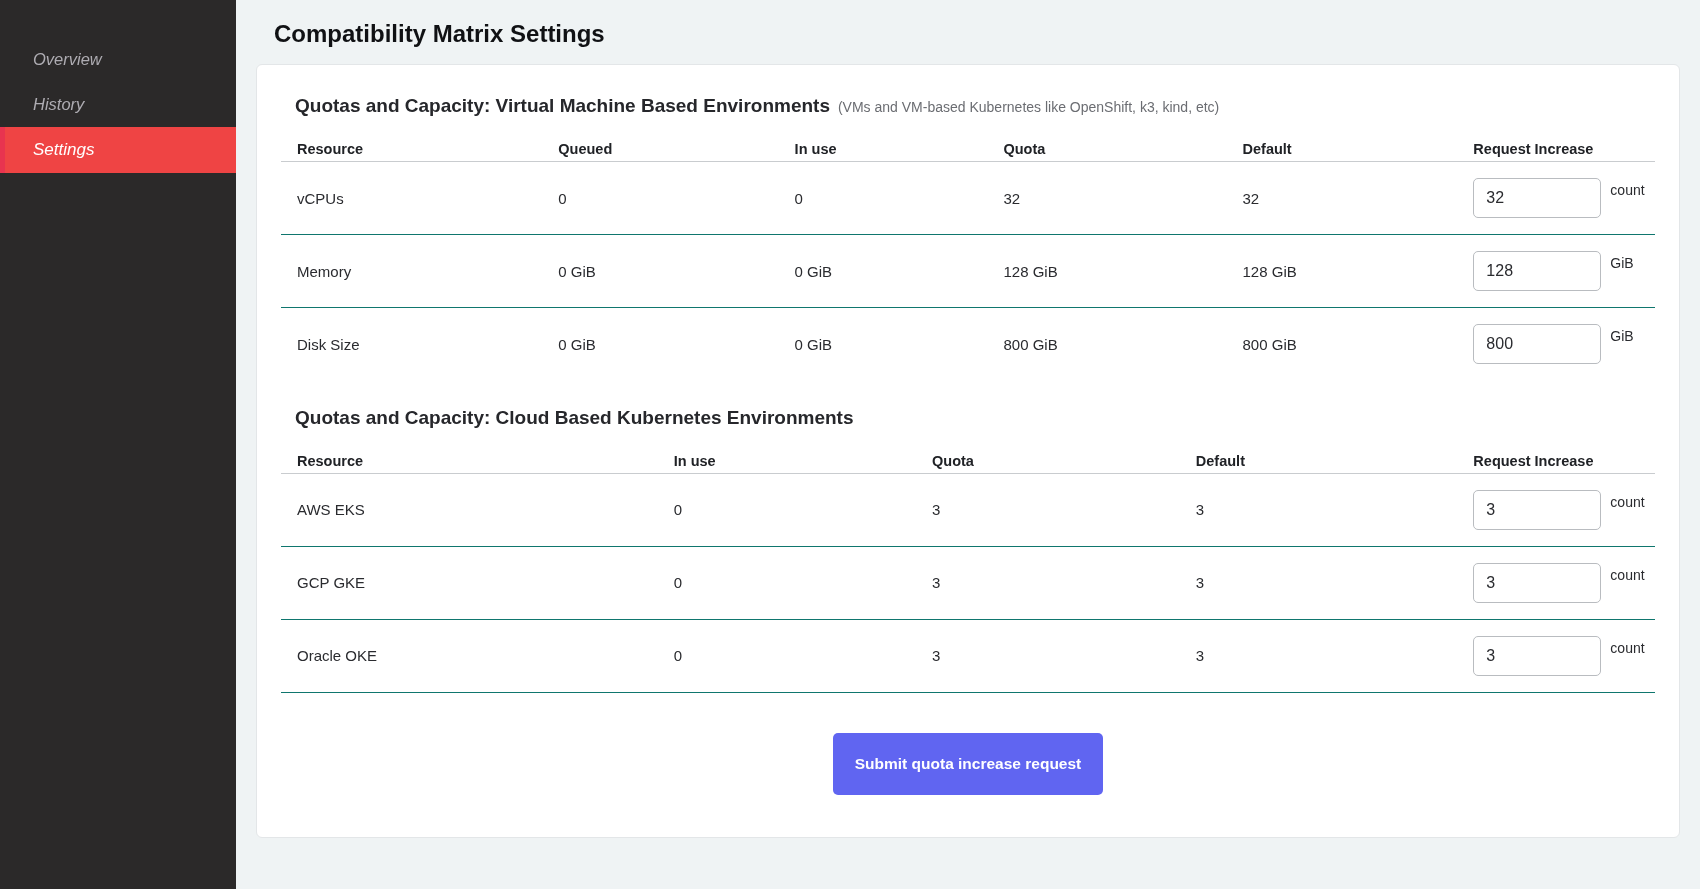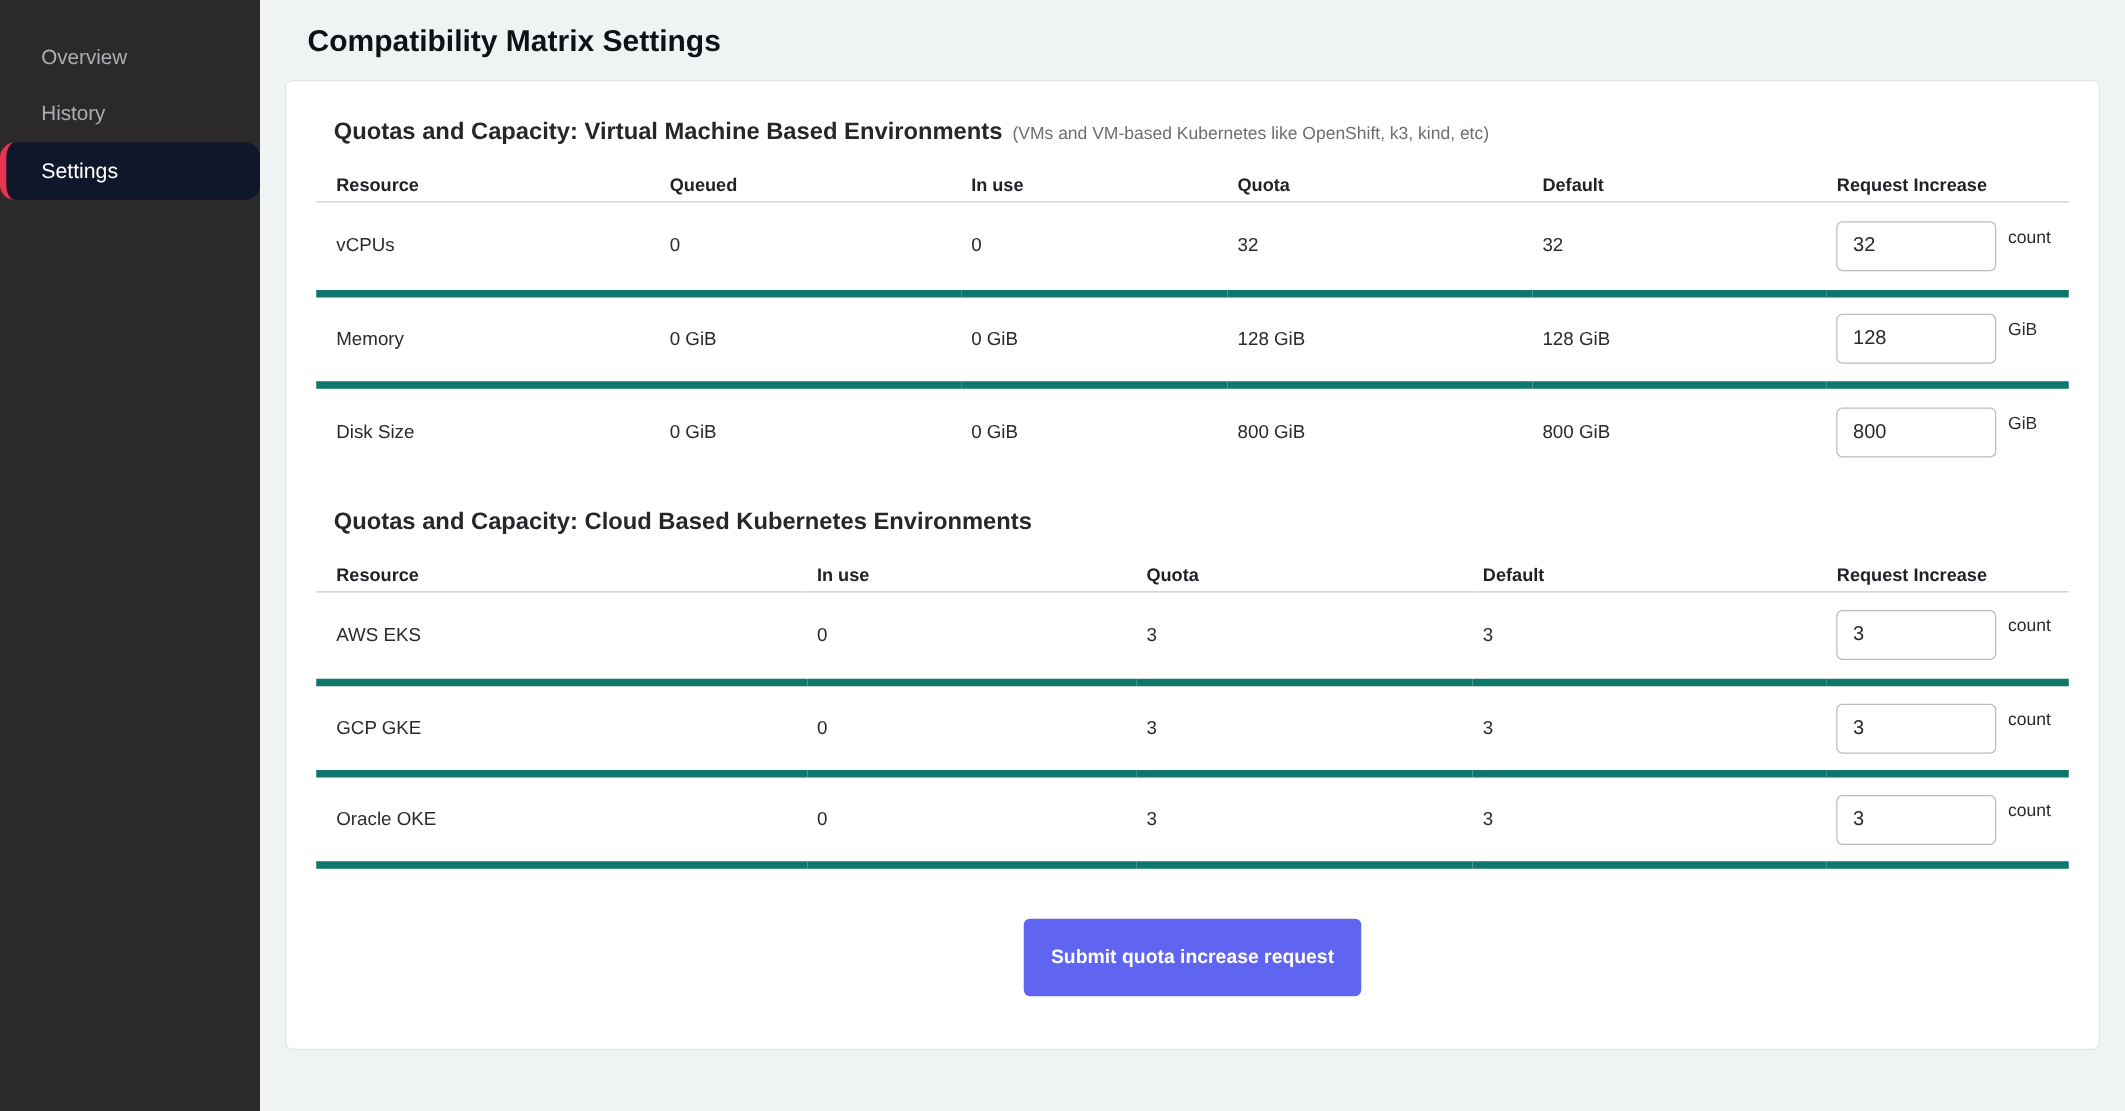--- a/index.html
+++ b/index.html
@@ -6,39 +6,39 @@
   html, body { width: 1700px; height: 889px; overflow: hidden; }
   body {
     font-family: "Liberation Sans", sans-serif;
     background: #eff3f4;
     display: flex;
     color: #1b1b1f;
   }
 
   
   .sidebar {
-    width: 208px;
+    width: 236px;
     flex-shrink: 0;
     background: #2b2929;
-    padding-top: 24px;
+    padding-top: 37px;
+    font-style: italic;
   }
   .sidebar-item {
     font-size: 16.5px;
     color: #aeacb2;
     padding: 11px 28px;
     border-left: 5px solid transparent;
     cursor: pointer;
     line-height: 1.4;
   }
   .sidebar-item.active {
-    background: #0f172a;
+    background: #ef4444;
     color: #ffffff;
     border-left-color: #e8344f;
     font-size: 17px;
-    border-radius: 12px;
   }
 
   
   .main {
     flex: 1;
     padding: 16px 20px 20px 20px;
     overflow: hidden;
   }
   .page-title {
     font-size: 24px;
@@ -78,21 +78,21 @@
     font-weight: bold;
     color: #202226;
     padding: 14px 8px 4px 8px;
     border-bottom: 1px solid #c9cccf;
   }
   td {
     font-size: 15px;
     color: #2a2b2f;
     padding: 0 8px;
     height: 73px;
-    border-bottom: 6px solid #0f766e;
+    border-bottom: 1px solid #0f766e;
     vertical-align: middle;
   }
   th:first-child, td:first-child { padding-left: 16px; }
   table.no-last-border tr:last-child td { border-bottom: none; }
 
   .section-gap { margin-top: 26px; }
 
   .req-cell {
     display: flex;
     align-items: center;

